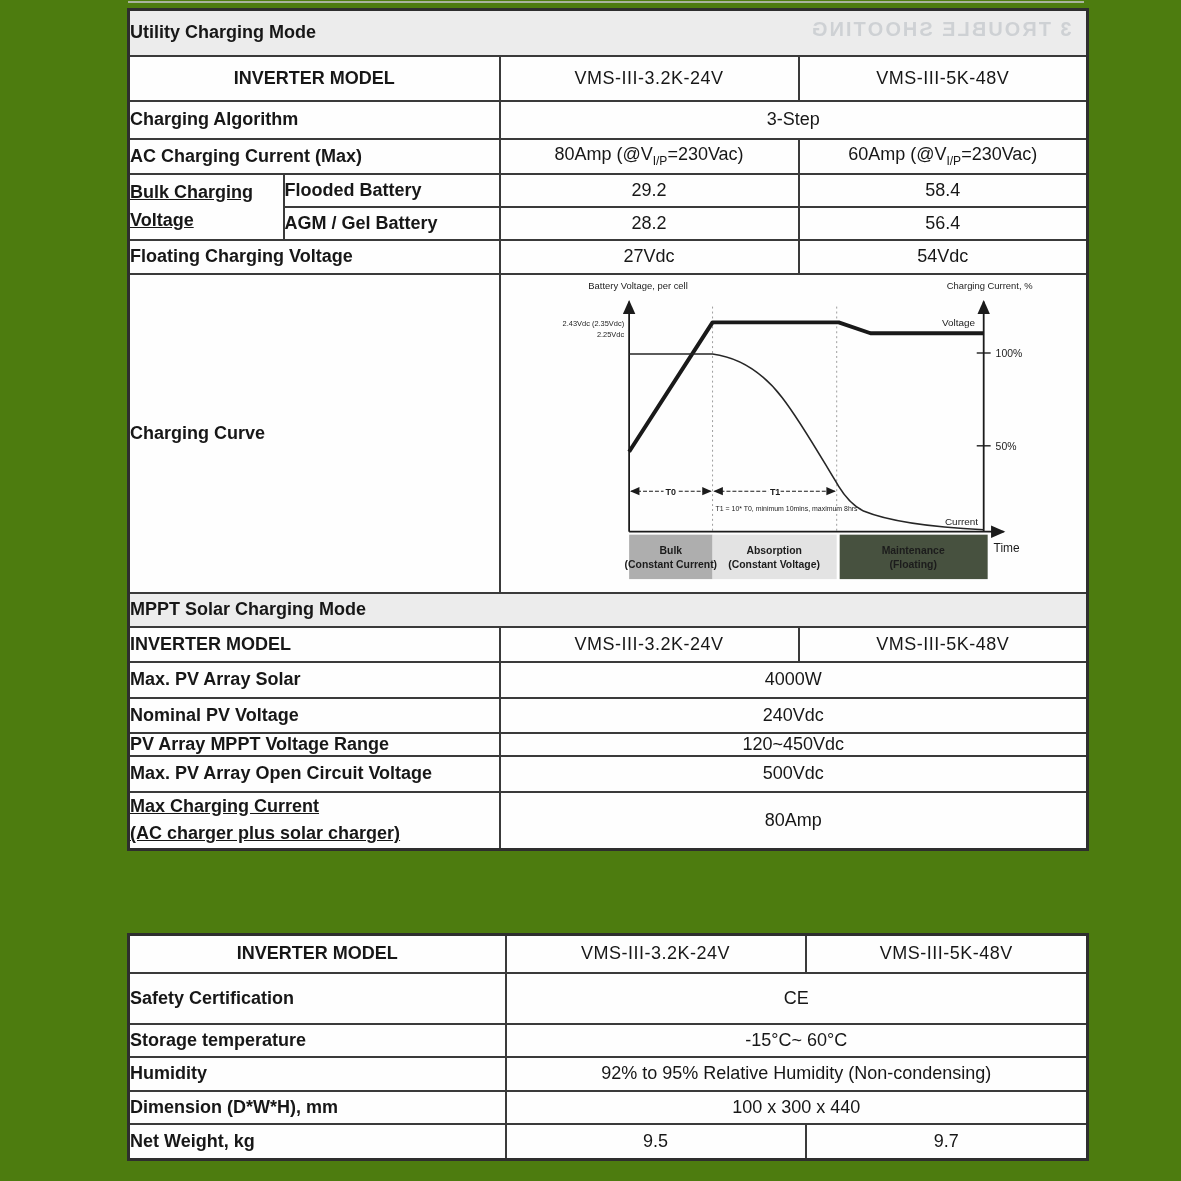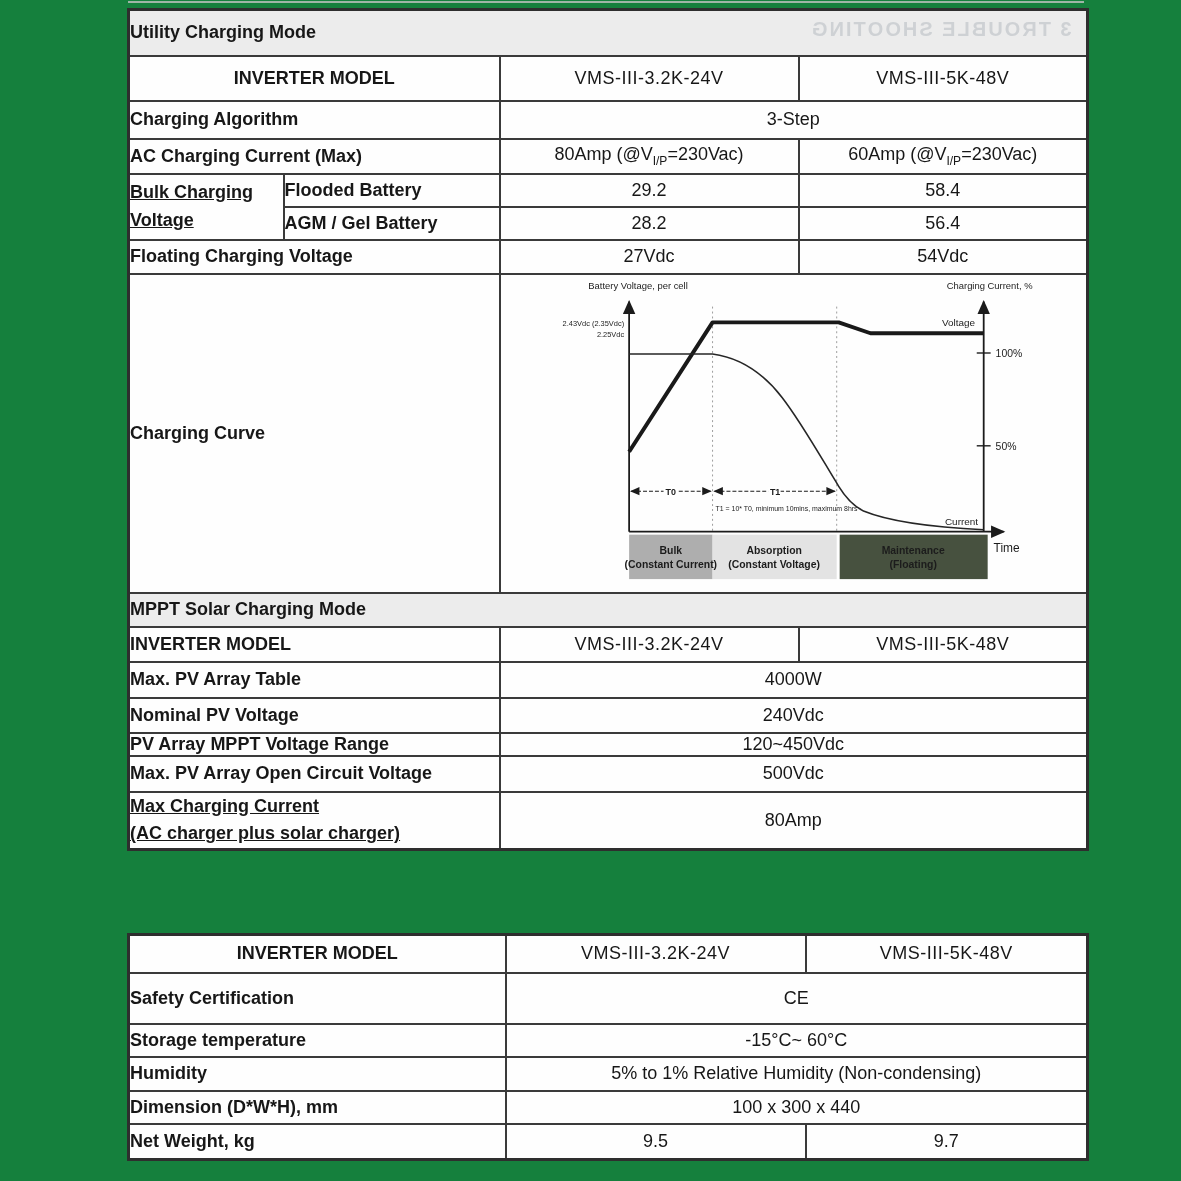--- a/index.html
+++ b/index.html
@@ -1,19 +1,19 @@
 <!DOCTYPE html>
 <html><head>
 <meta charset="utf-8">
 <style>
   html,body{margin:0;padding:0;}
   body{background:#ffffff;}
   .page{
     position:relative; width:1181px; height:1181px;
-    background:#15803d; overflow:hidden;
+    background:#4d7c0f; overflow:hidden;
     font-family:"Liberation Sans", sans-serif;
     color:#171717;
   }
   .topline{position:absolute; left:128px; top:1px; width:956px; height:2px; background:#c2c2c2; opacity:.8;}
 
   table.spec{
     position:absolute; border-collapse:collapse; table-layout:fixed;
     background:#fefefe;
   }
   table.spec td{
@@ -167,21 +167,21 @@
       <td class="sec" colspan="4">
         <span>MPPT Solar Charging Mode</span>
       </td>
     </tr>
     <tr style="height:35px">
       <td class="imodel-l" colspan="2">INVERTER MODEL</td>
       <td class="model">VMS-III-3.2K-24V</td>
       <td class="model">VMS-III-5K-48V</td>
     </tr>
     <tr style="height:36px">
-      <td class="lbl" colspan="2">Max. PV Array Table</td>
+      <td class="lbl" colspan="2">Max. PV Array Solar</td>
       <td class="val" colspan="2">4000W</td>
     </tr>
     <tr style="height:35px">
       <td class="lbl" colspan="2">Nominal PV Voltage</td>
       <td class="val" colspan="2">240Vdc</td>
     </tr>
     <tr style="height:21px">
       <td class="lbl" colspan="2">PV Array MPPT Voltage Range</td>
       <td class="val" colspan="2">120~450Vdc</td>
     </tr>
@@ -215,21 +215,21 @@
     <tr style="height:51px">
       <td class="lbl">Safety Certification</td>
       <td class="val" colspan="2">CE</td>
     </tr>
     <tr style="height:33px">
       <td class="lbl">Storage temperature</td>
       <td class="val" colspan="2">-15°C~ 60°C</td>
     </tr>
     <tr style="height:34px">
       <td class="lbl">Humidity</td>
-      <td class="val" colspan="2">5% to 1% Relative Humidity (Non-condensing)</td>
+      <td class="val" colspan="2">92% to 95% Relative Humidity (Non-condensing)</td>
     </tr>
     <tr style="height:33px">
       <td class="lbl">Dimension (D*W*H), mm</td>
       <td class="val" colspan="2">100 x 300 x 440</td>
     </tr>
     <tr style="height:36px">
       <td class="lbl">Net Weight, kg</td>
       <td class="val">9.5</td>
       <td class="val">9.7</td>
     </tr>

